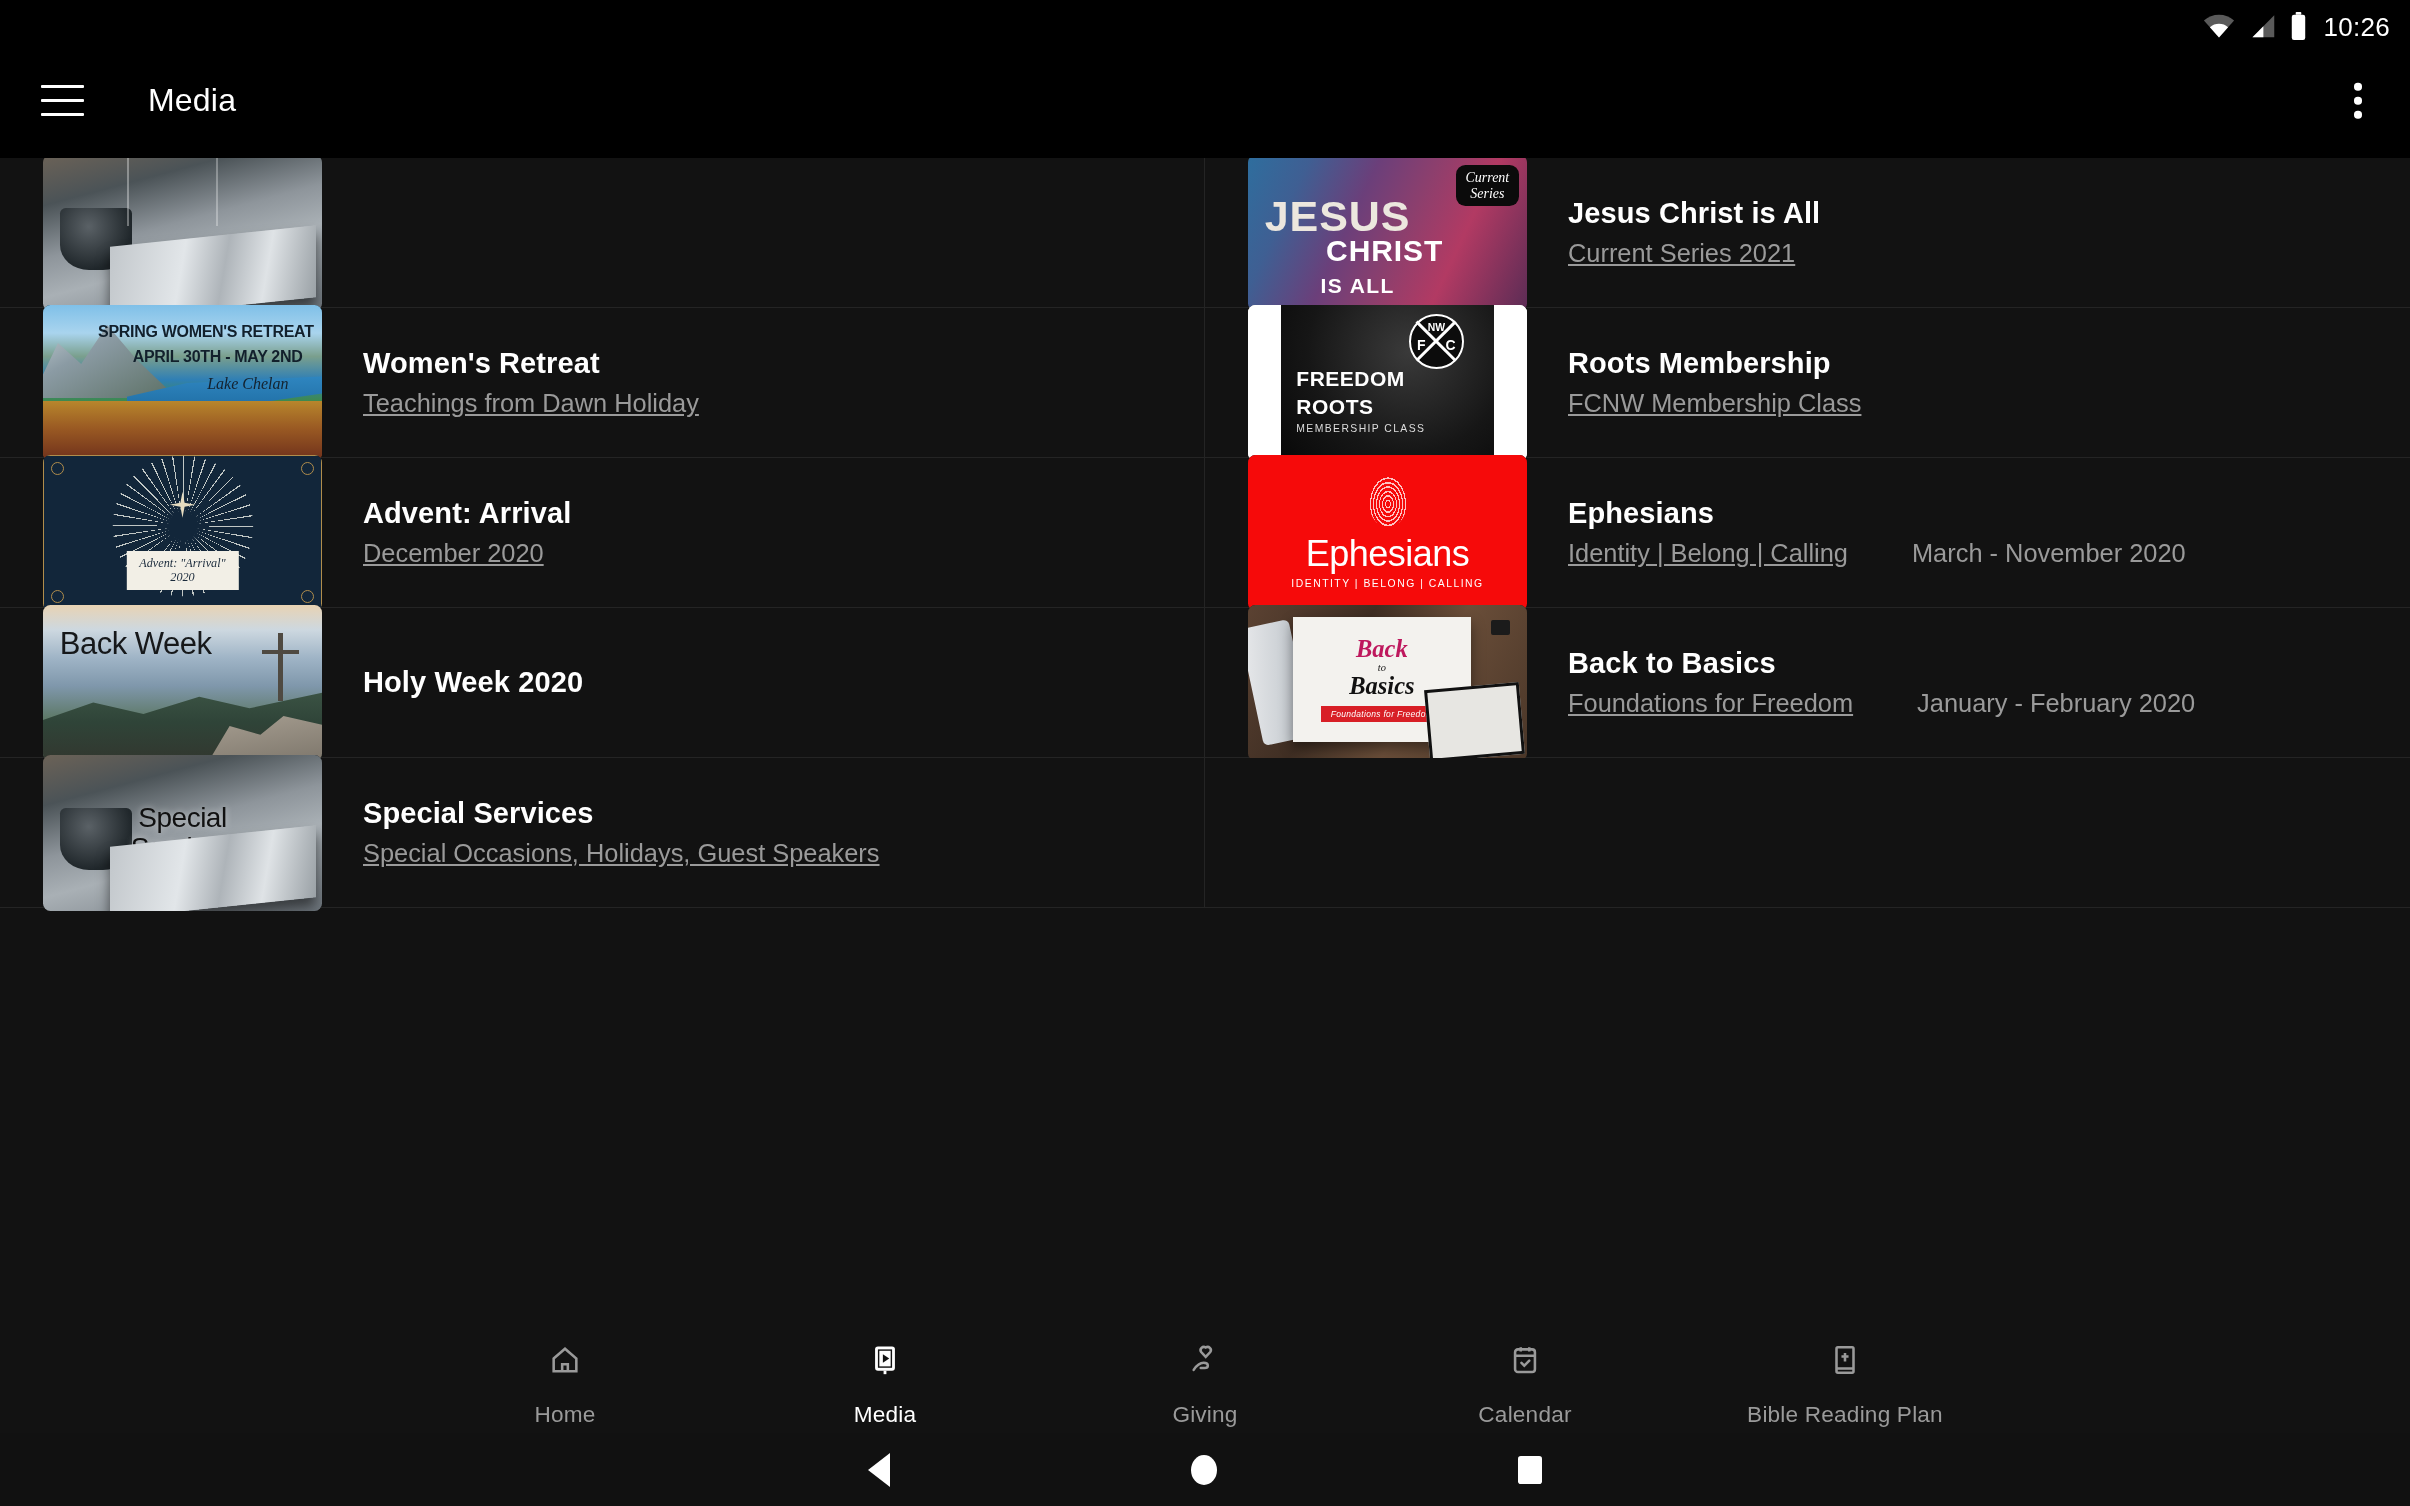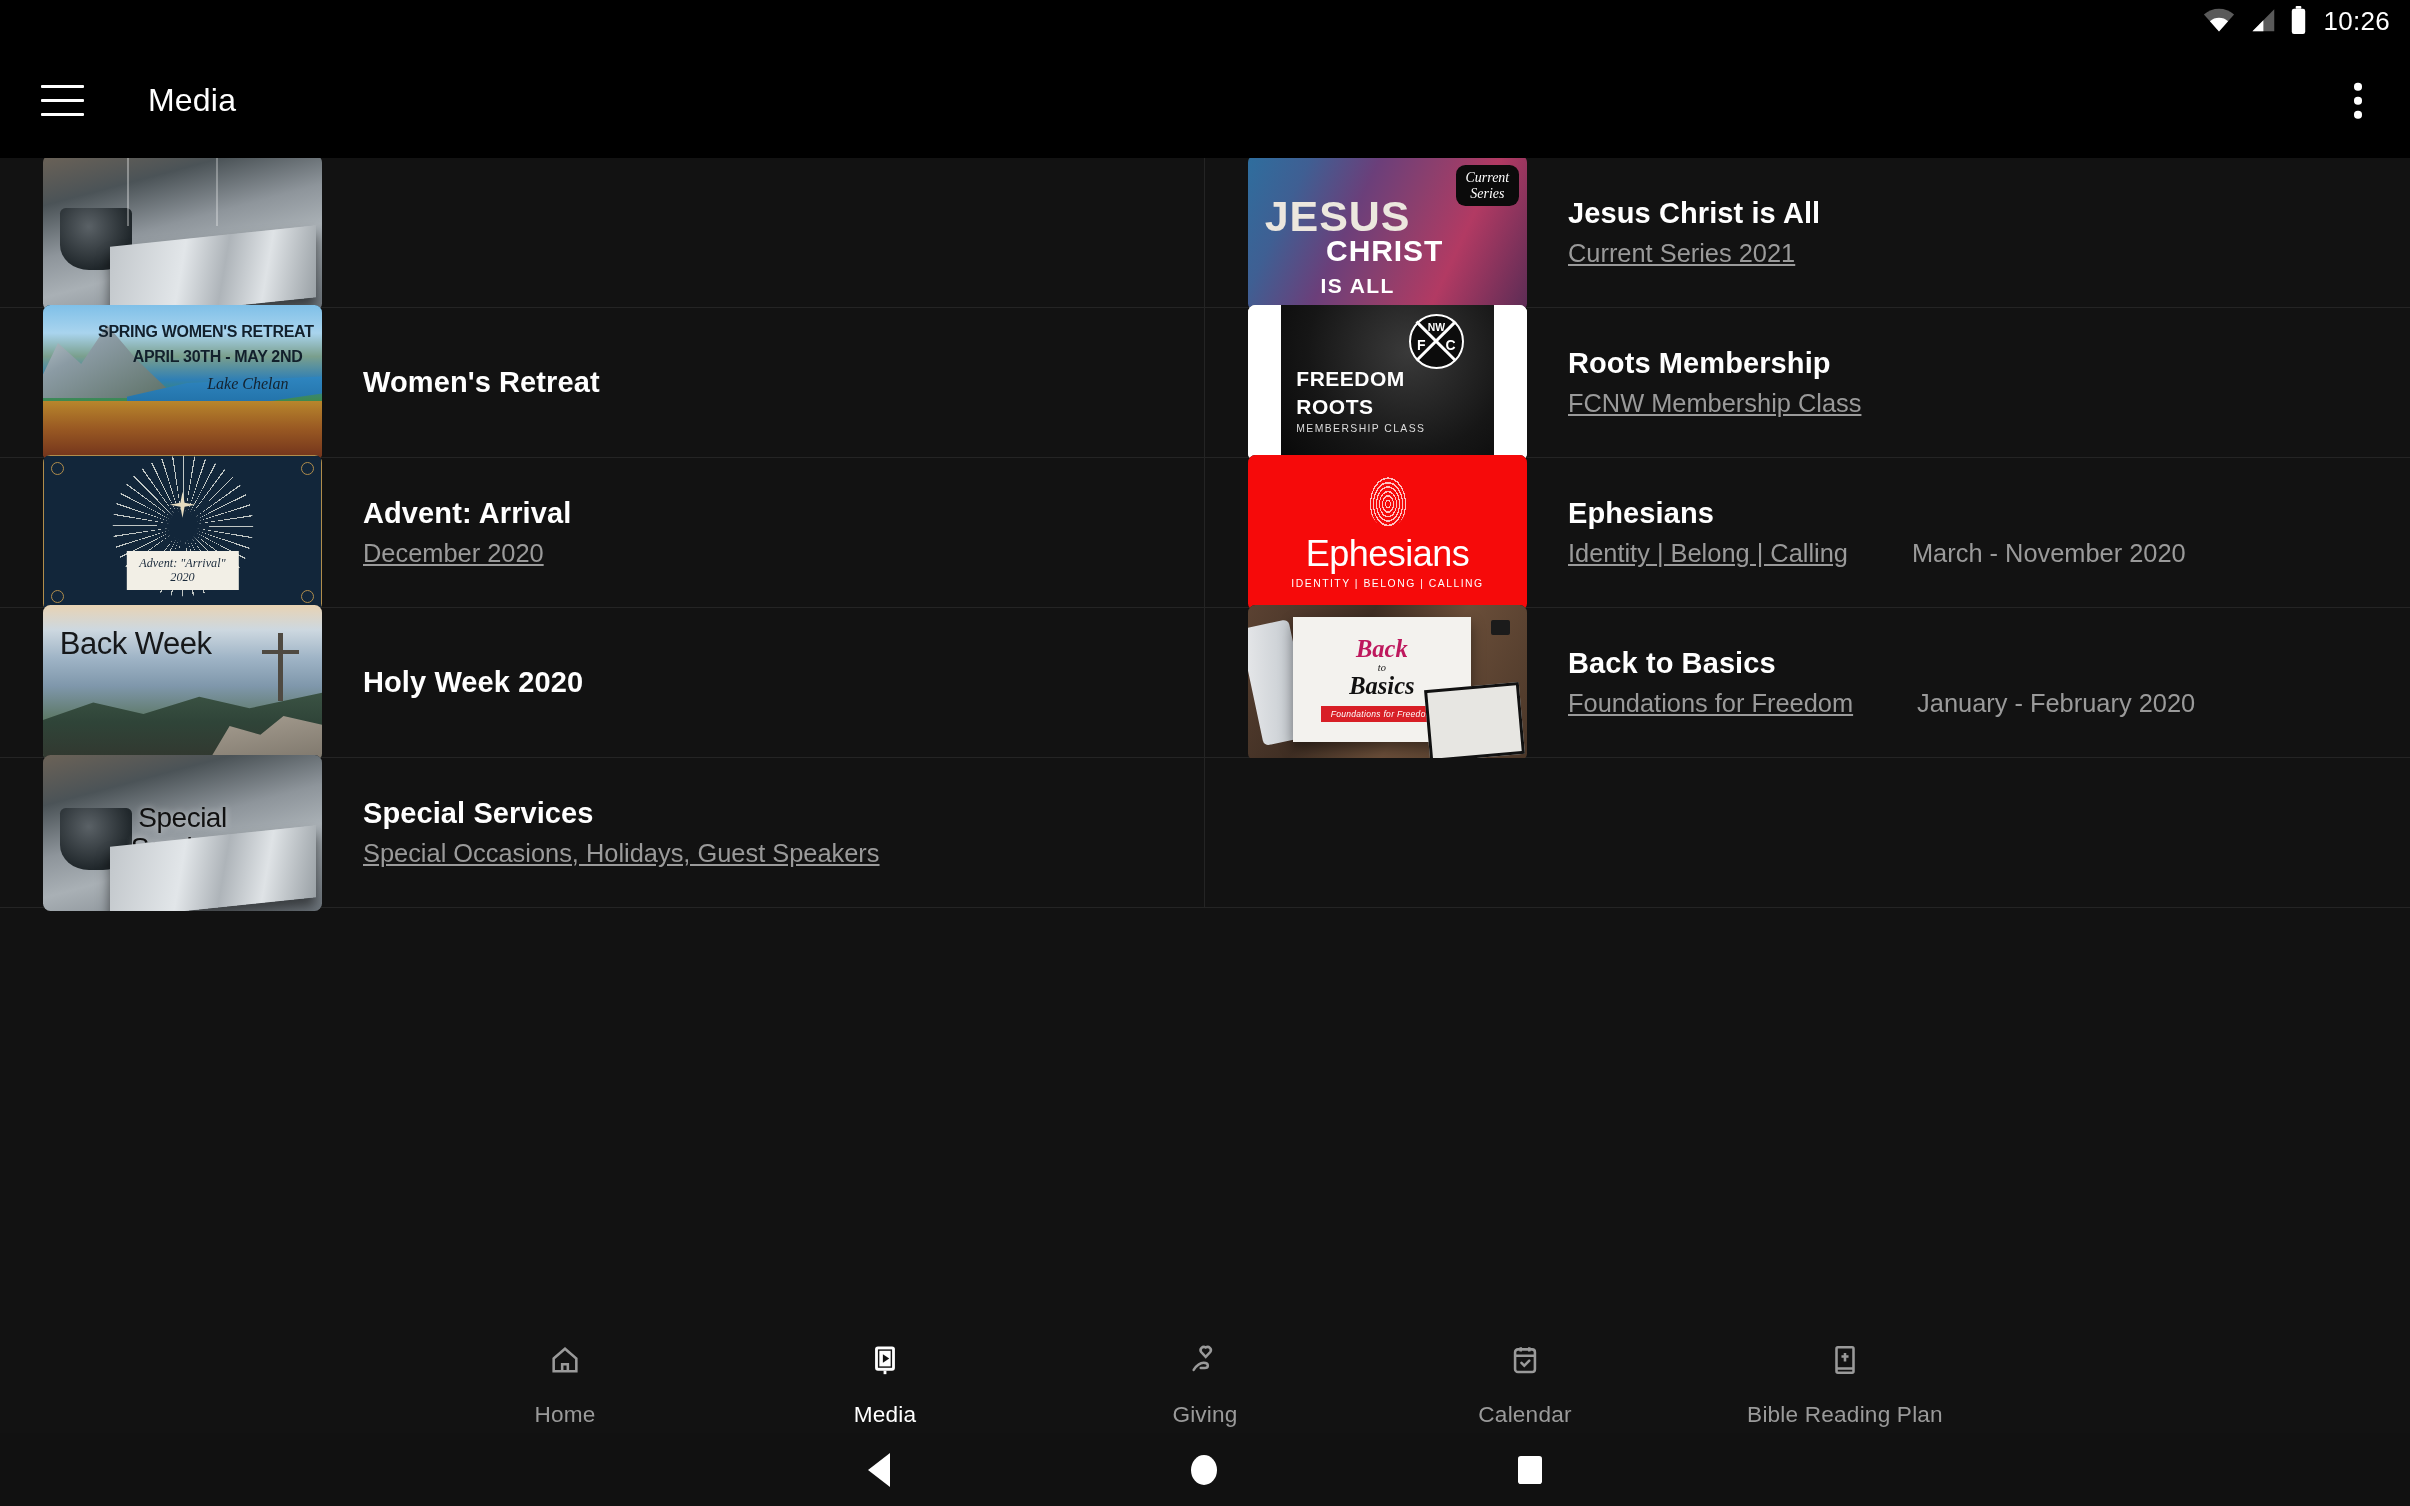--- a/index.html
+++ b/index.html
@@ -7,21 +7,21 @@
     width: 2411px; height: 1507px;
     background: #000;
     font-family: "Liberation Sans", sans-serif;
     overflow: hidden;
   }
 
   
   .status-bar {
     height: 43px; width: 100%;
     background: #000;
-    display: flex; align-items: center; justify-content: flex-end;
+    display: flex; align-items: flex-end; justify-content: flex-end;
     padding-right: 21px; gap: 15px; padding-left: 28px;
   }
   .status-icons { display: flex; align-items: center; gap: 13px; }
   .status-time {
     color: #fff; font-size: 26px; letter-spacing: 0.3px;
     font-family: "Liberation Sans", sans-serif;
   }
 
   
   .app-bar {
@@ -374,20 +374,23 @@
           <div class="mt"></div>
             <div class="lake"></div>
             <div class="fall"></div>
           <div class="t1">SPRING WOMEN'S RETREAT</div>
           <div class="t2">APRIL 30TH - MAY 2ND</div>
           <div class="t3">Lake Chelan</div>
         </div>
       </div>
       <div class="meta">
         <div class="title">Women's Retreat</div>
+        <div class="sub-row">
+          <div class="sub">Teachings from Dawn Holiday</div>
+        </div>
       </div>
     </div>
 
     <div class="cell">
       <div class="thumb">
         <div class="art art-roots">
           <div class="pad"></div>
           <div class="center">
             <div class="logo">
               <span class="lnw">NW</span>

